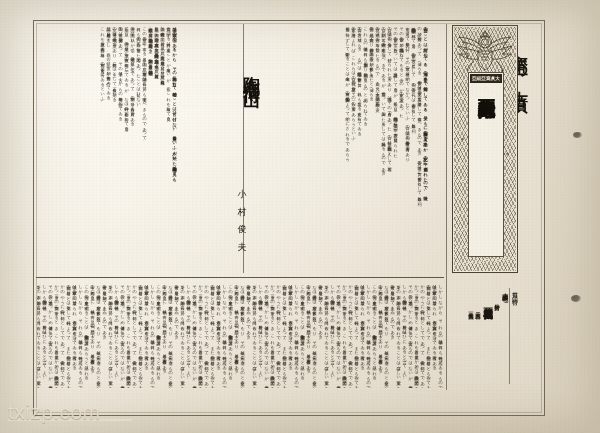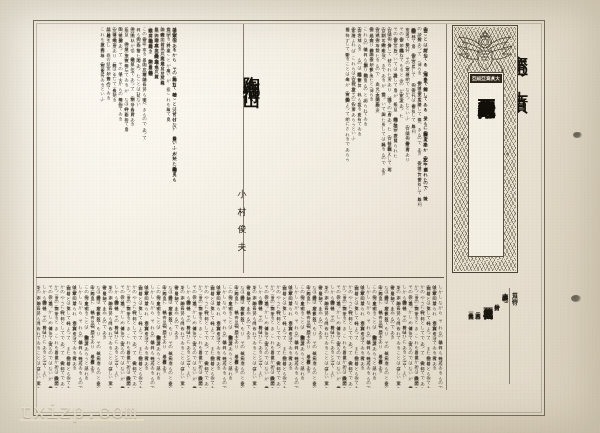--- a/index.html
+++ b/index.html
@@ -233,23 +233,23 @@
   
   .spot {
     position: absolute;
     border-radius: 50%;
     background: radial-gradient(circle at 40% 35%, #5d5a51 0%, #6b675c 45%, rgba(140,134,120,.25) 85%, rgba(140,134,120,0) 100%);
   }
 
   
   #watermark {
     position: absolute;
-    left: 20px;
+    left: 8px;
     bottom: 12px;
-    font-family: Liberation Mono, monospace;
+    font-family: Liberation Sans, sans-serif;
     font-size: 21px;
     letter-spacing: .02em;
     color: rgba(236,226,206,.82);
     text-shadow: 0 1px 1px rgba(90,80,62,.35);
     pointer-events: none;
   }
   #watermark .bar {
     display: block;
     width: 124px;
     height: 2px;

